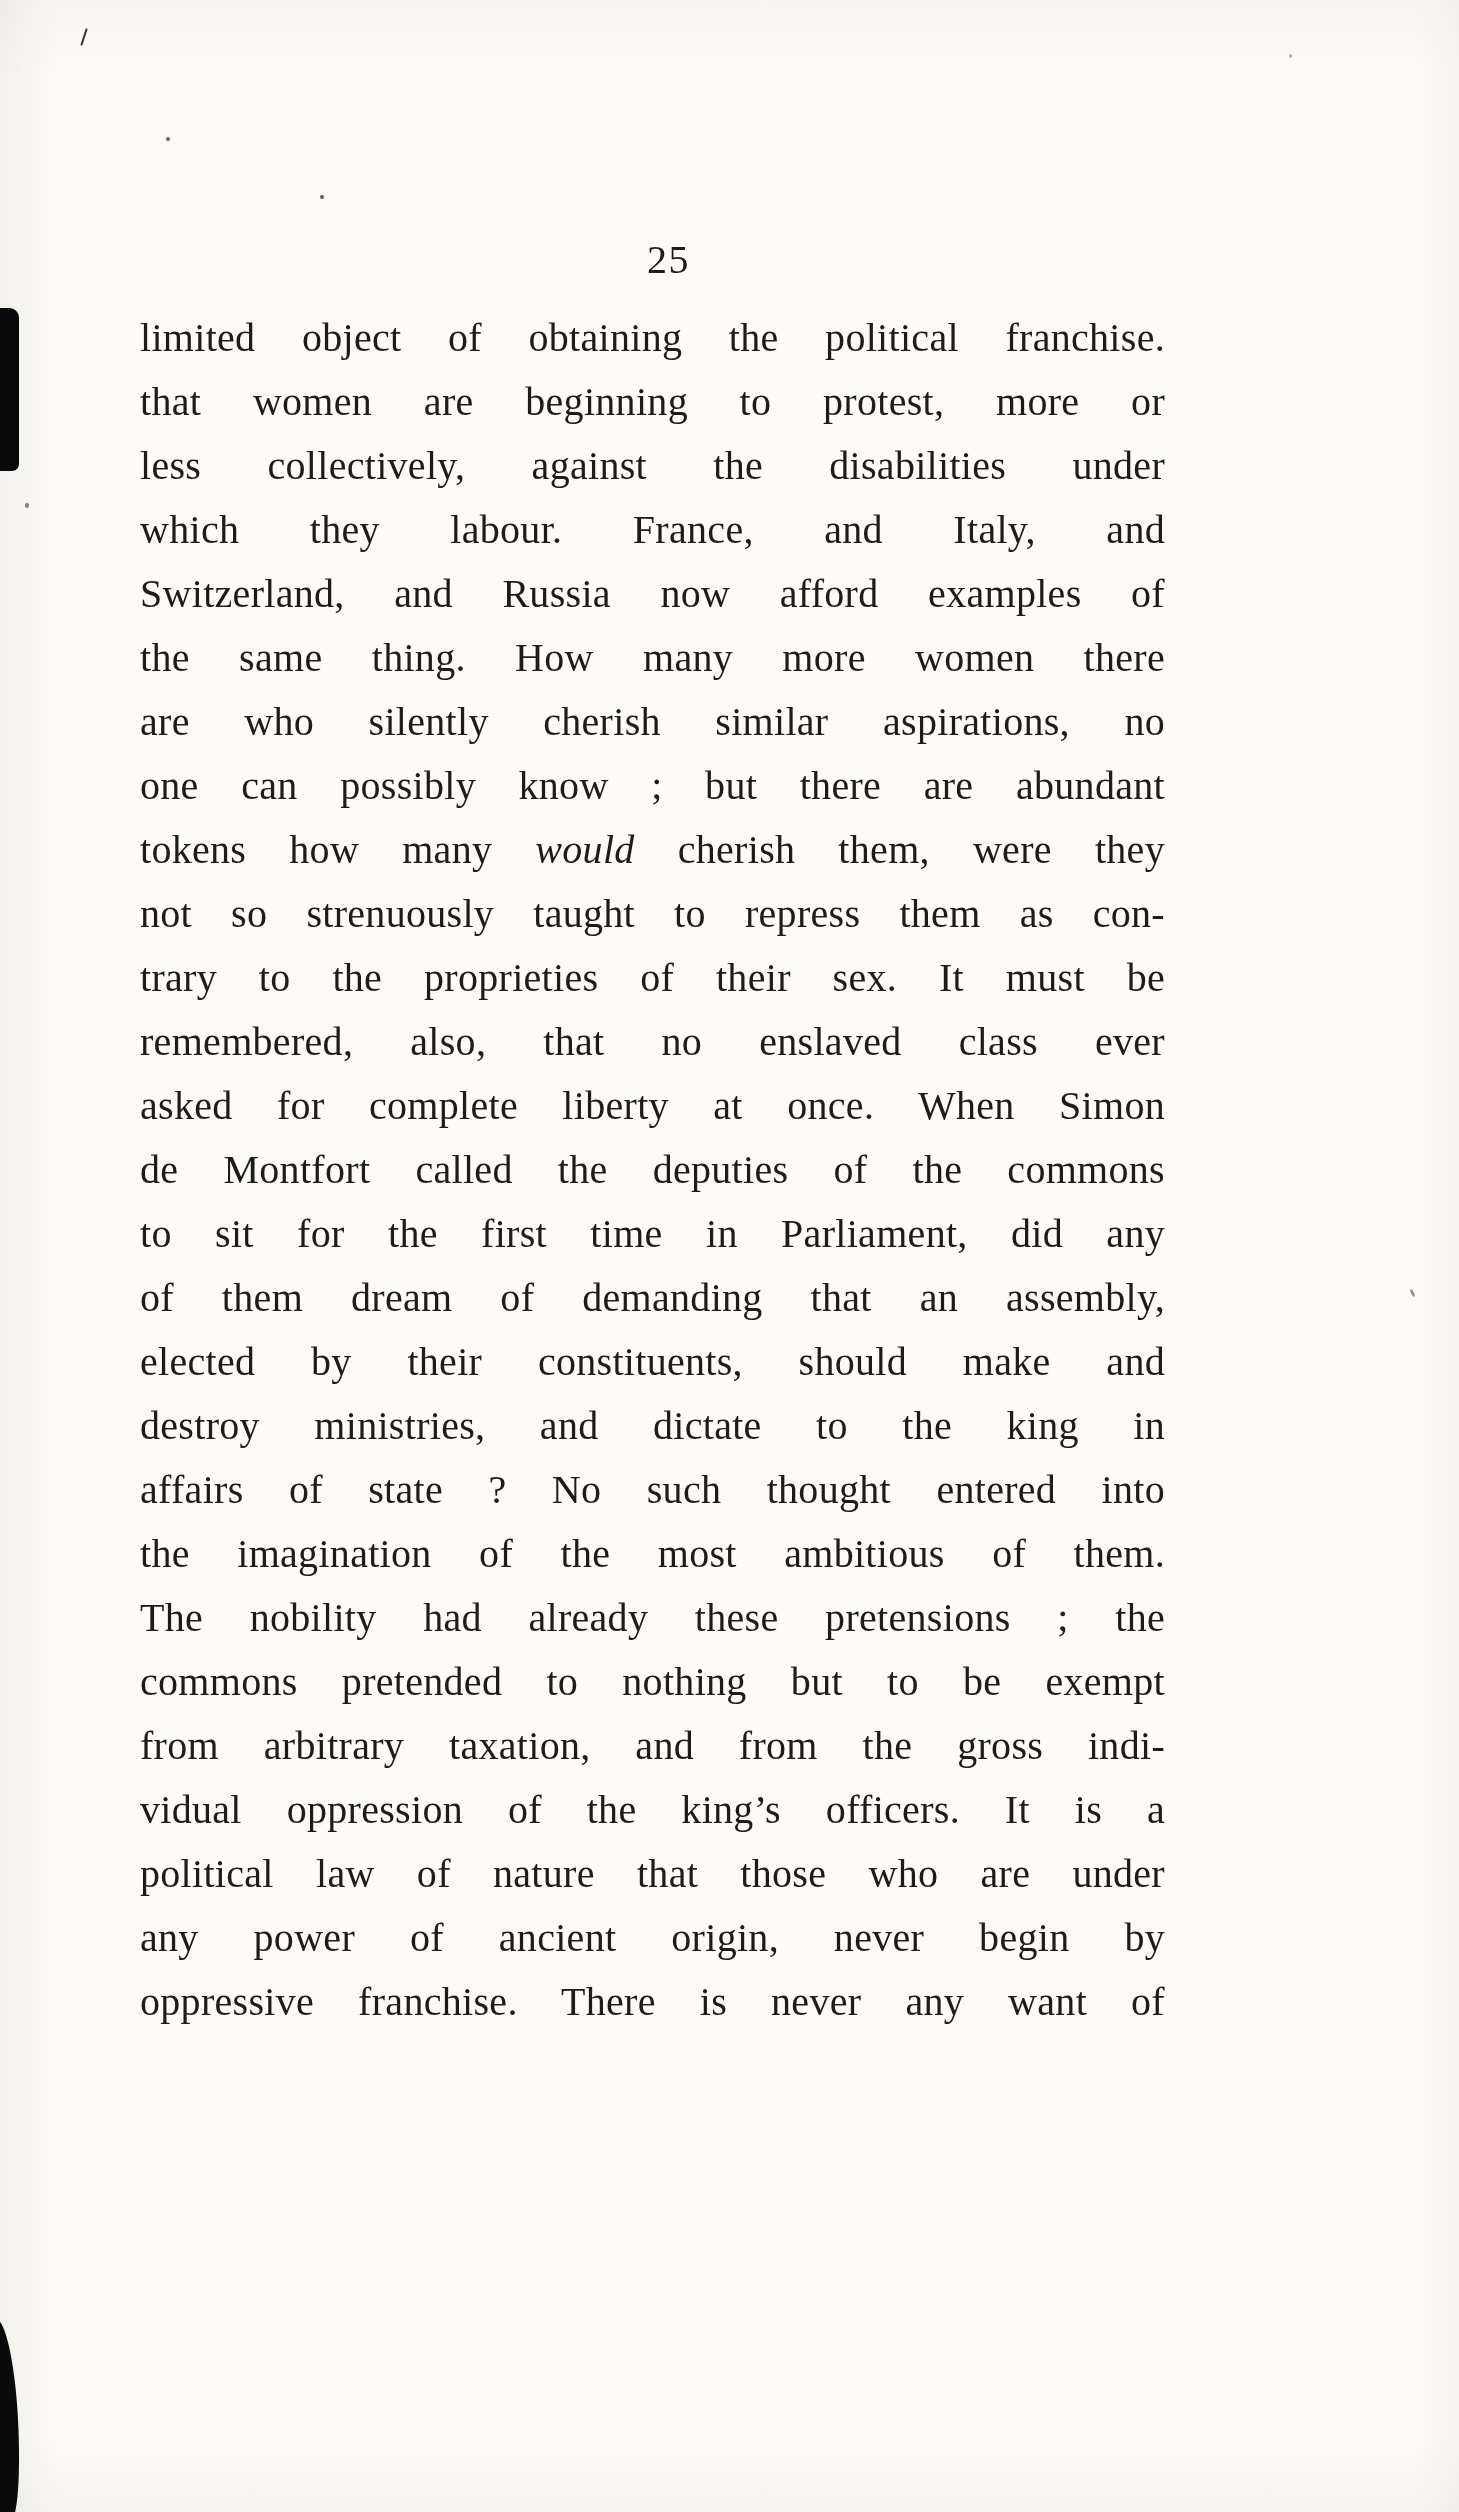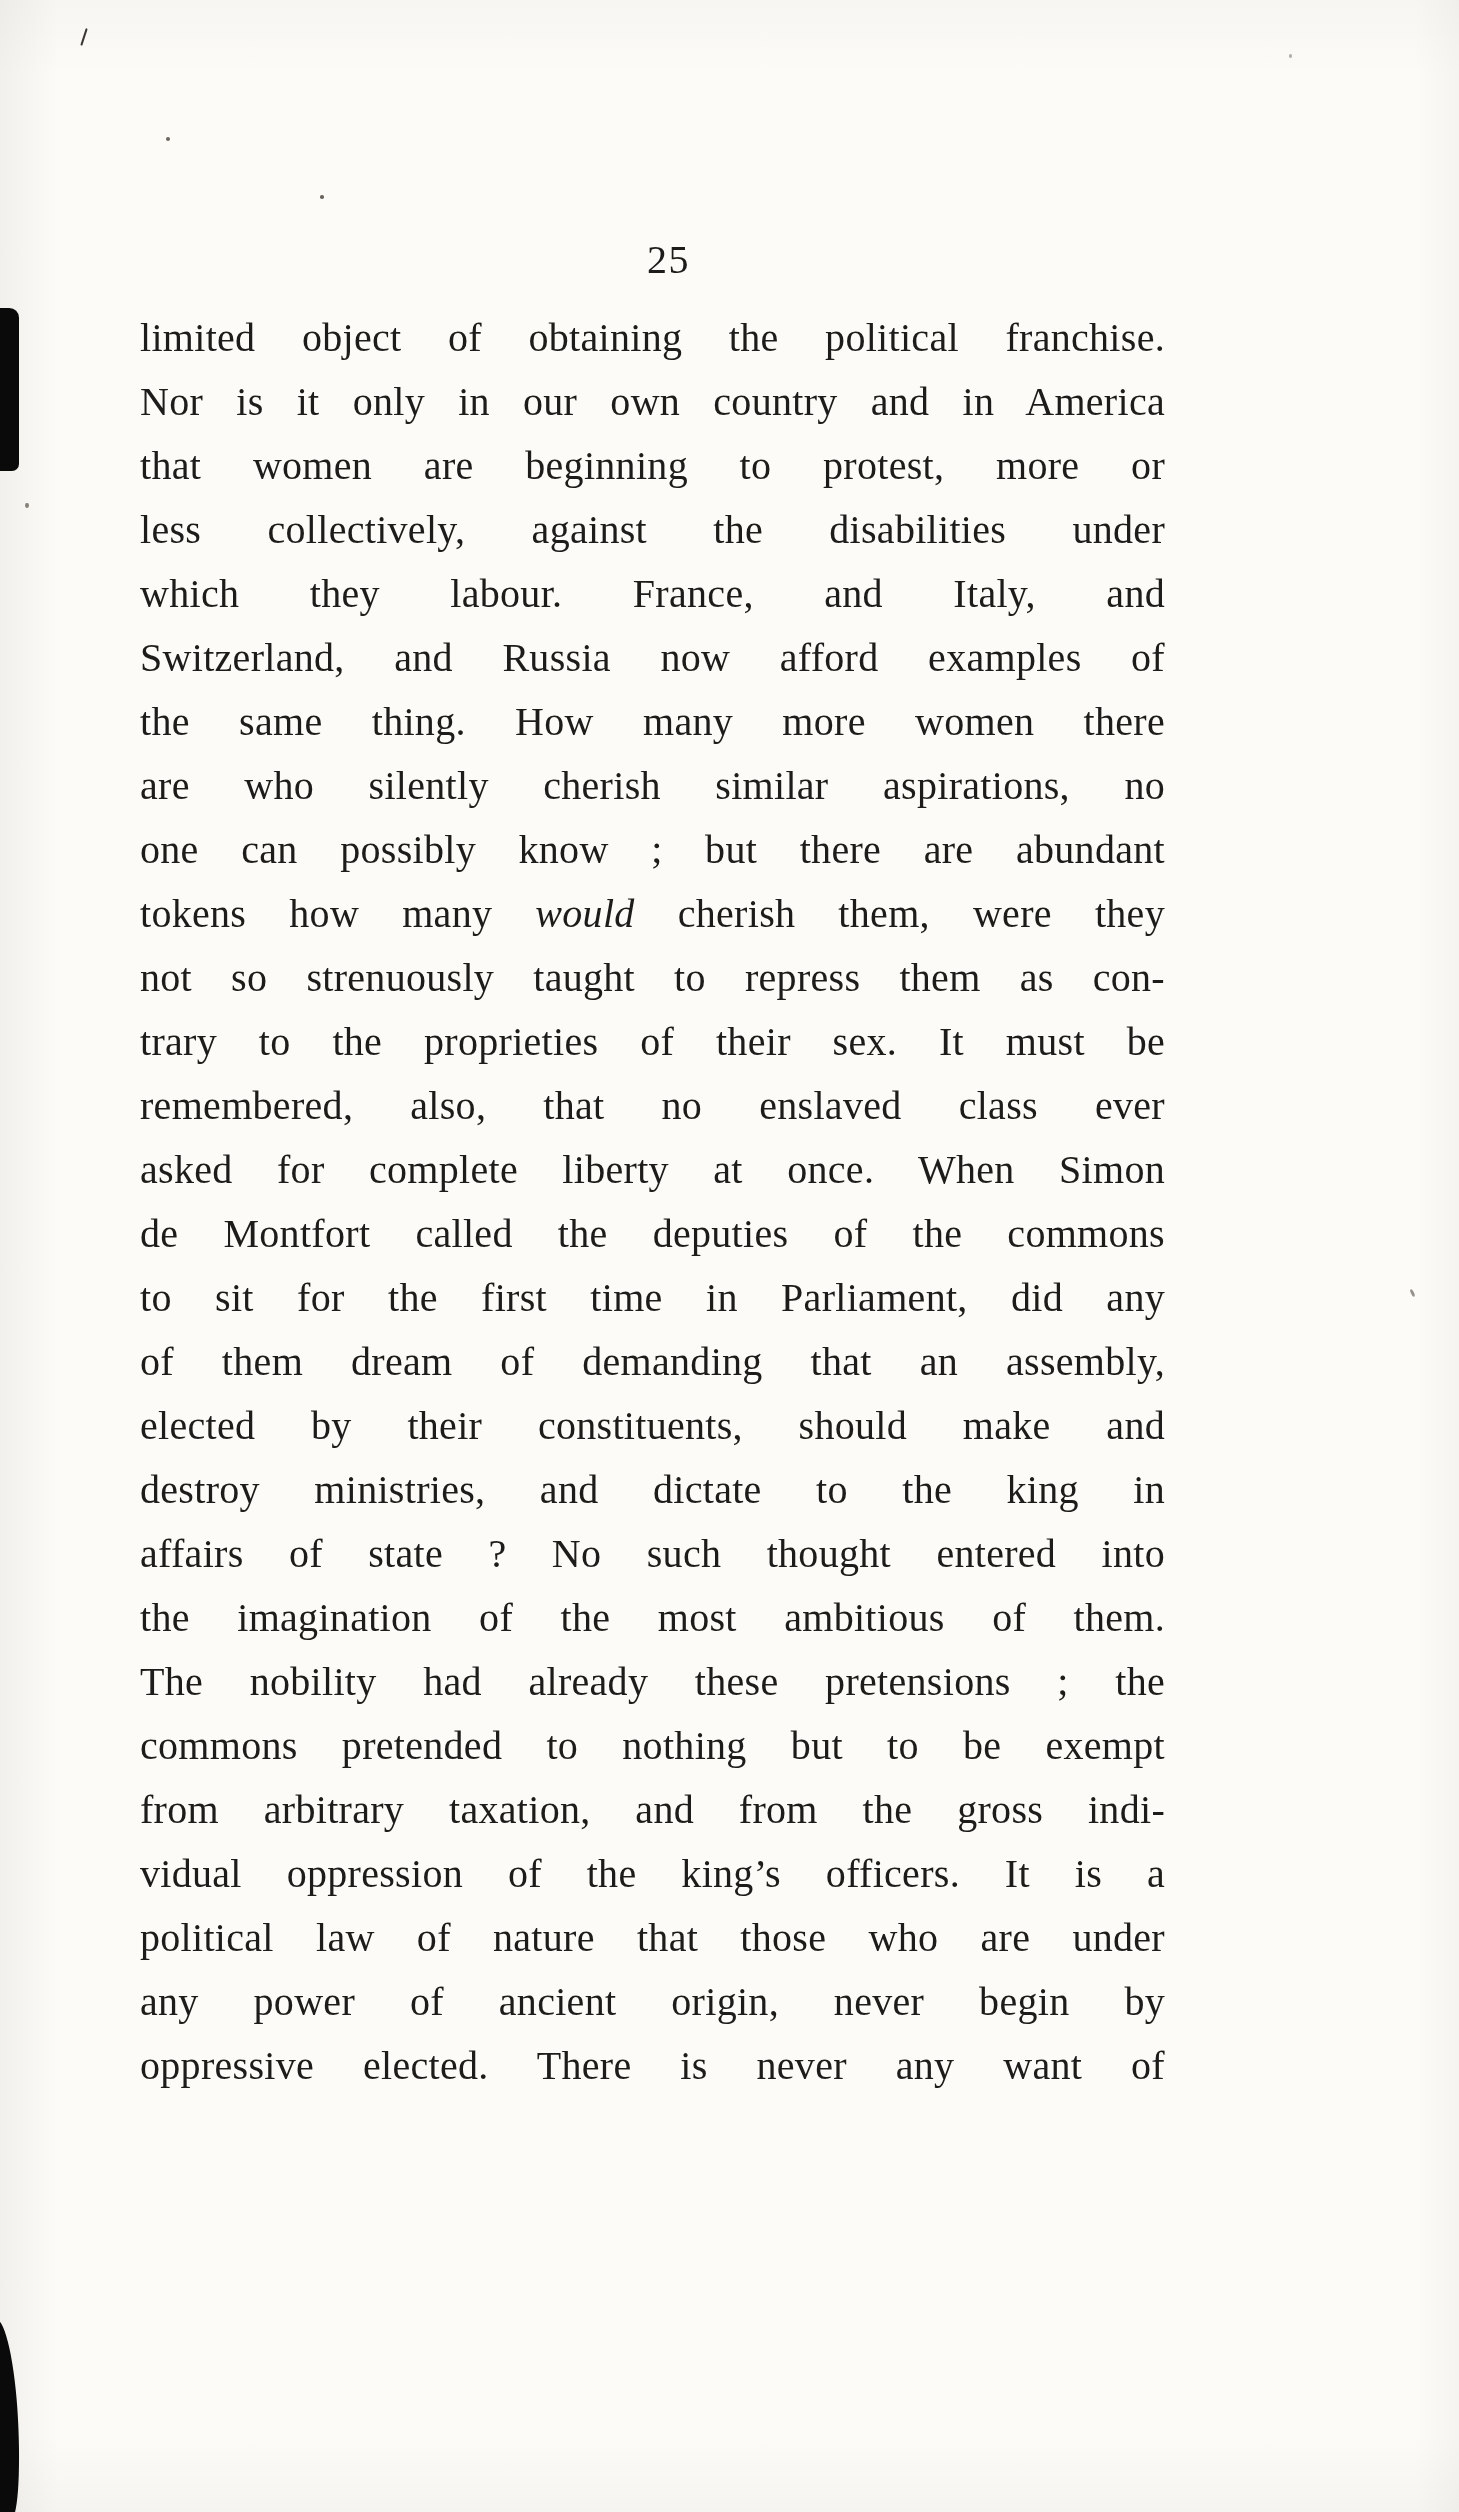--- a/index.html
+++ b/index.html
@@ -105,21 +105,20 @@
 <div class="speck s3"></div>
 <div class="speck s4"></div>
 <div class="speck s5"></div>
 <div class="smudge-top-left"></div>
 <div class="smudge-bottom-left"></div>
 
 <div class="page-number">25</div>
 
 <div class="text-block">
     <div class="line"><span>limited object of obtaining the political franchise.</span></div>
-    <div class="line"><span>Nor is it only in our own country and in America</span></div>
     <div class="line"><span>that women are beginning to protest, more or</span></div>
     <div class="line"><span>less collectively, against the disabilities under</span></div>
     <div class="line"><span>which they labour. France, and Italy, and</span></div>
     <div class="line"><span>Switzerland, and Russia now afford examples of</span></div>
     <div class="line"><span>the same thing. How many more women there</span></div>
     <div class="line"><span>are who silently cherish similar aspirations, no</span></div>
     <div class="line"><span>one can possibly know ; but there are abundant</span></div>
     <div class="line"><span>tokens how many </span><em>would</em><span> cherish them, were they</span></div>
     <div class="line"><span>not so strenuously taught to repress them as con-</span></div>
     <div class="line"><span>trary to the proprieties of their sex. It must be</span></div>
@@ -131,15 +130,15 @@
     <div class="line"><span>elected by their constituents, should make and</span></div>
     <div class="line"><span>destroy ministries, and dictate to the king in</span></div>
     <div class="line"><span>affairs of state ? No such thought entered into</span></div>
     <div class="line"><span>the imagination of the most ambitious of them.</span></div>
     <div class="line"><span>The nobility had already these pretensions ; the</span></div>
     <div class="line"><span>commons pretended to nothing but to be exempt</span></div>
     <div class="line"><span>from arbitrary taxation, and from the gross indi-</span></div>
     <div class="line"><span>vidual oppression of the king’s officers. It is a</span></div>
     <div class="line"><span>political law of nature that those who are under</span></div>
     <div class="line"><span>any power of ancient origin, never begin by</span></div>
-    <div class="line"><span>oppressive elected. There is never any want of</span></div>
+    <div class="line"><span>oppressive franchise. There is never any want of</span></div>
   </div>
 
 
 </body></html>

